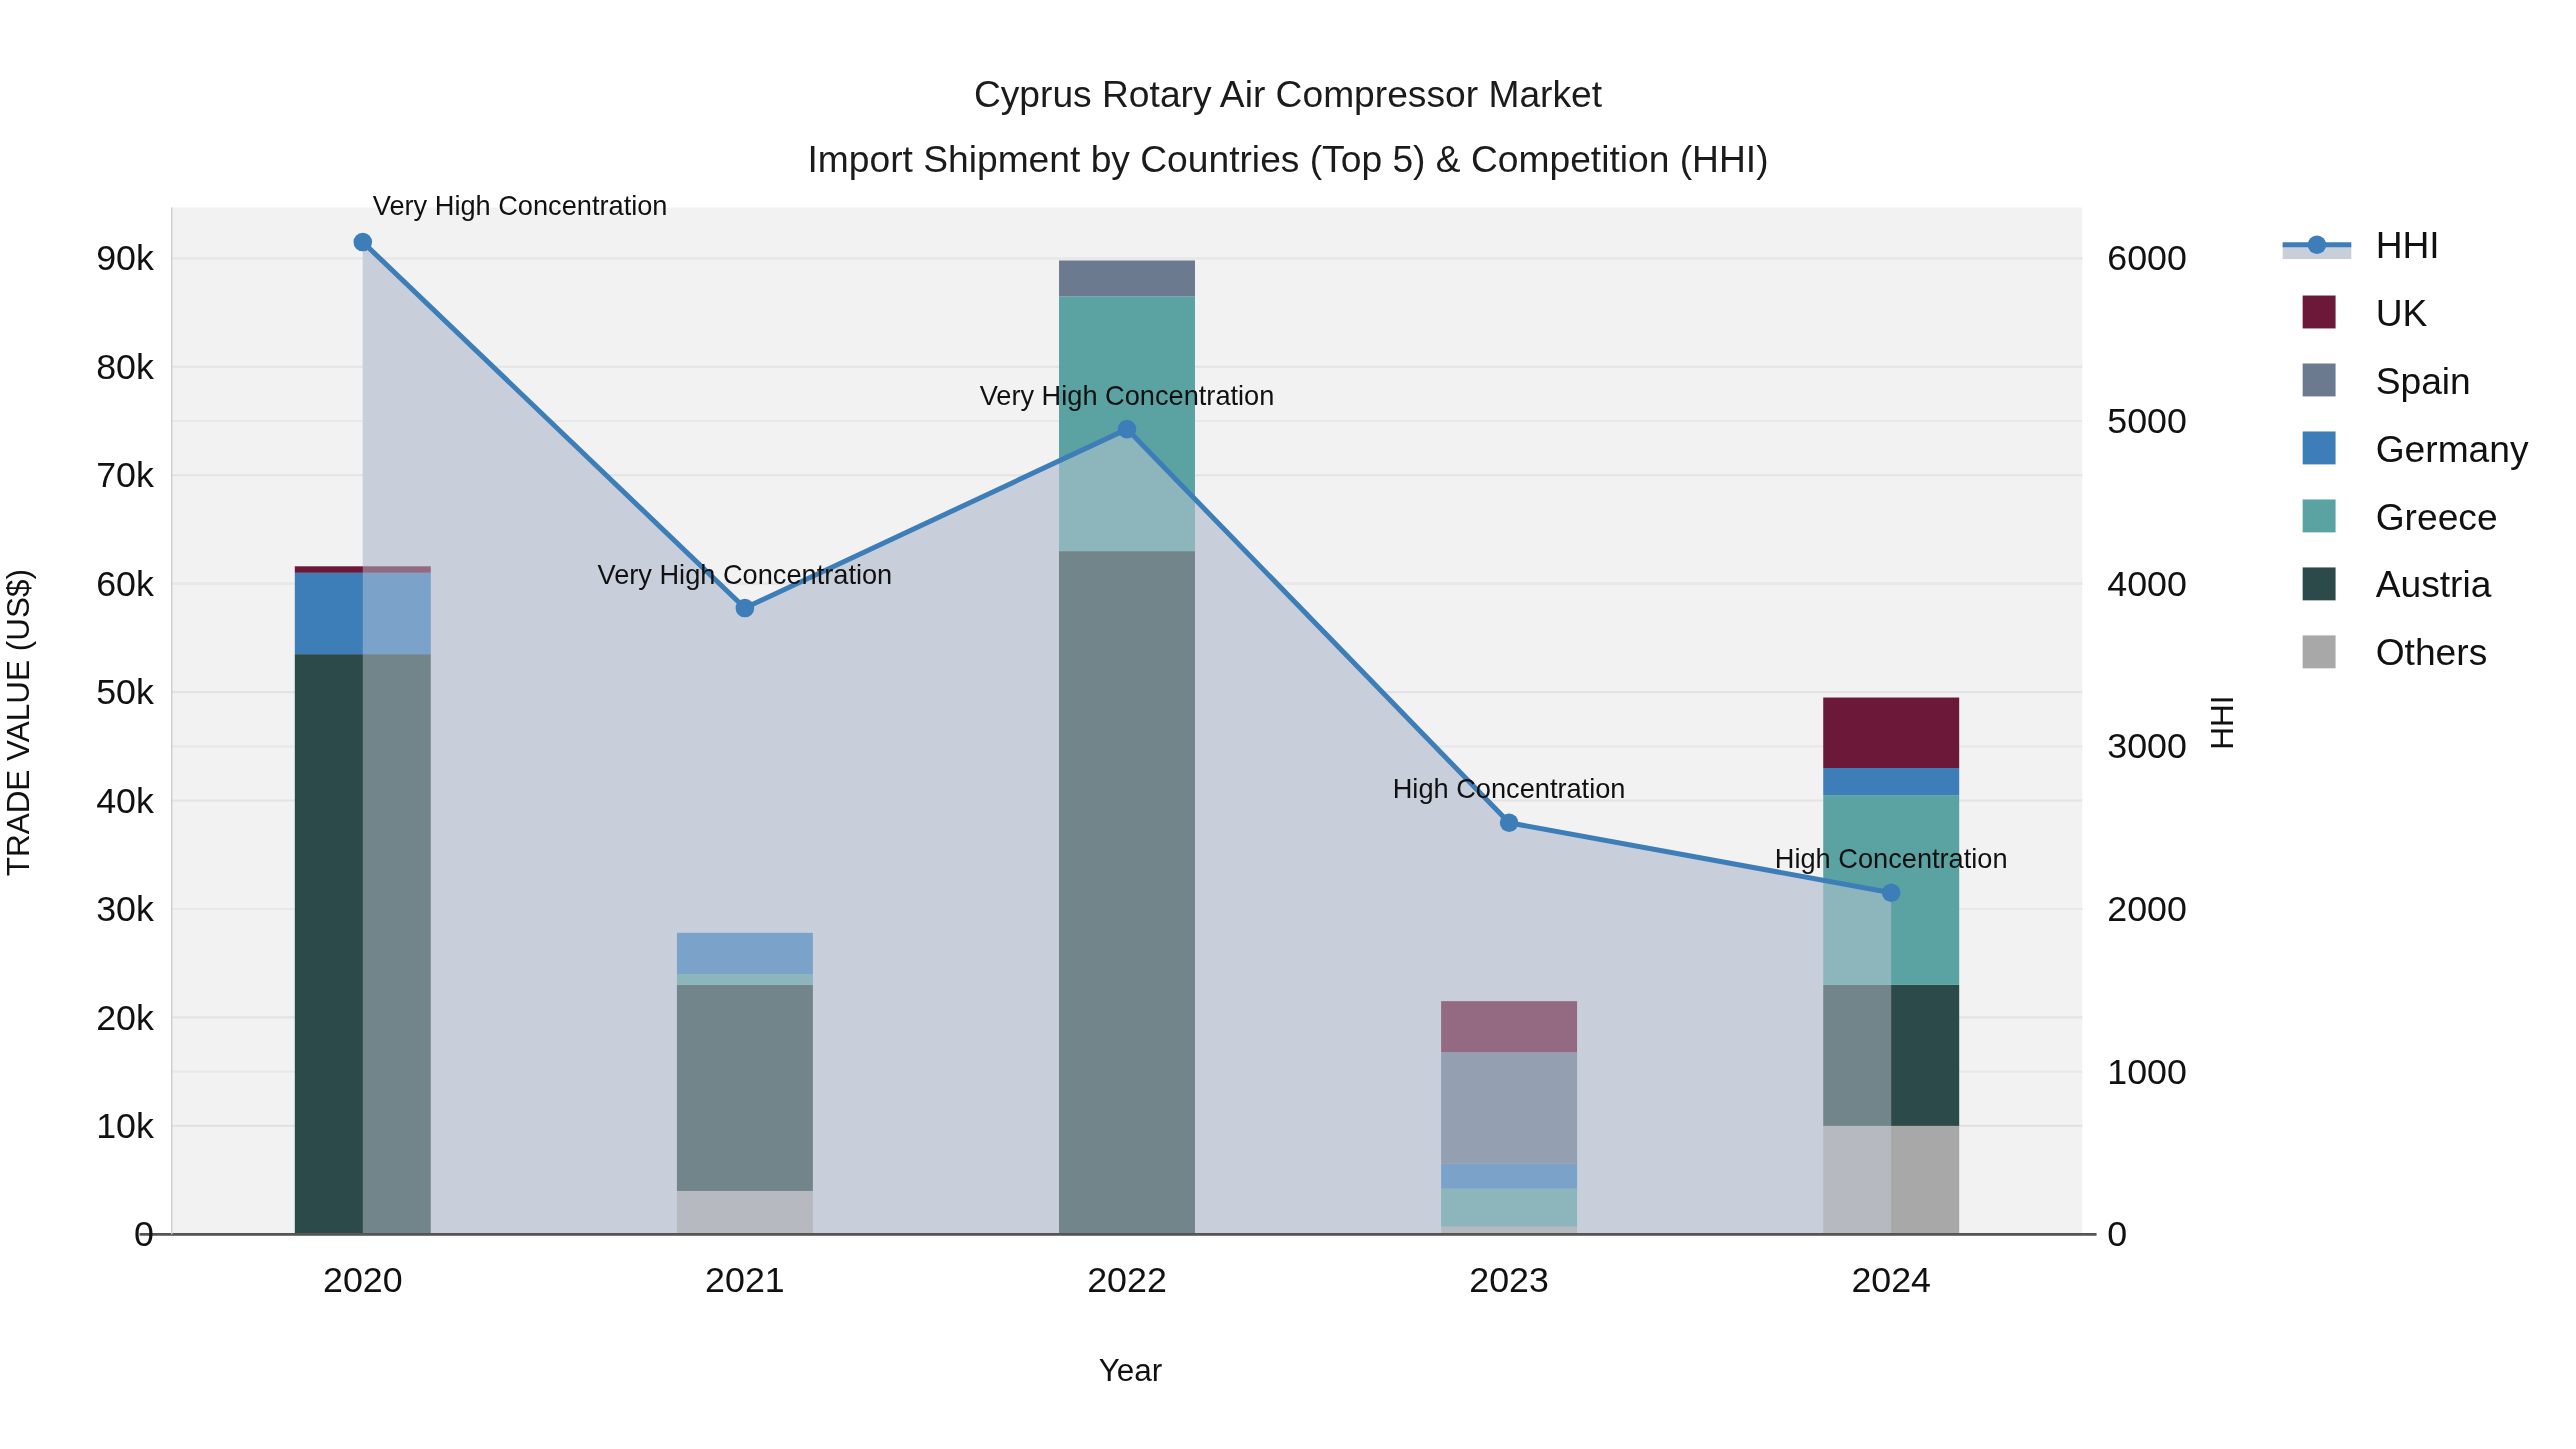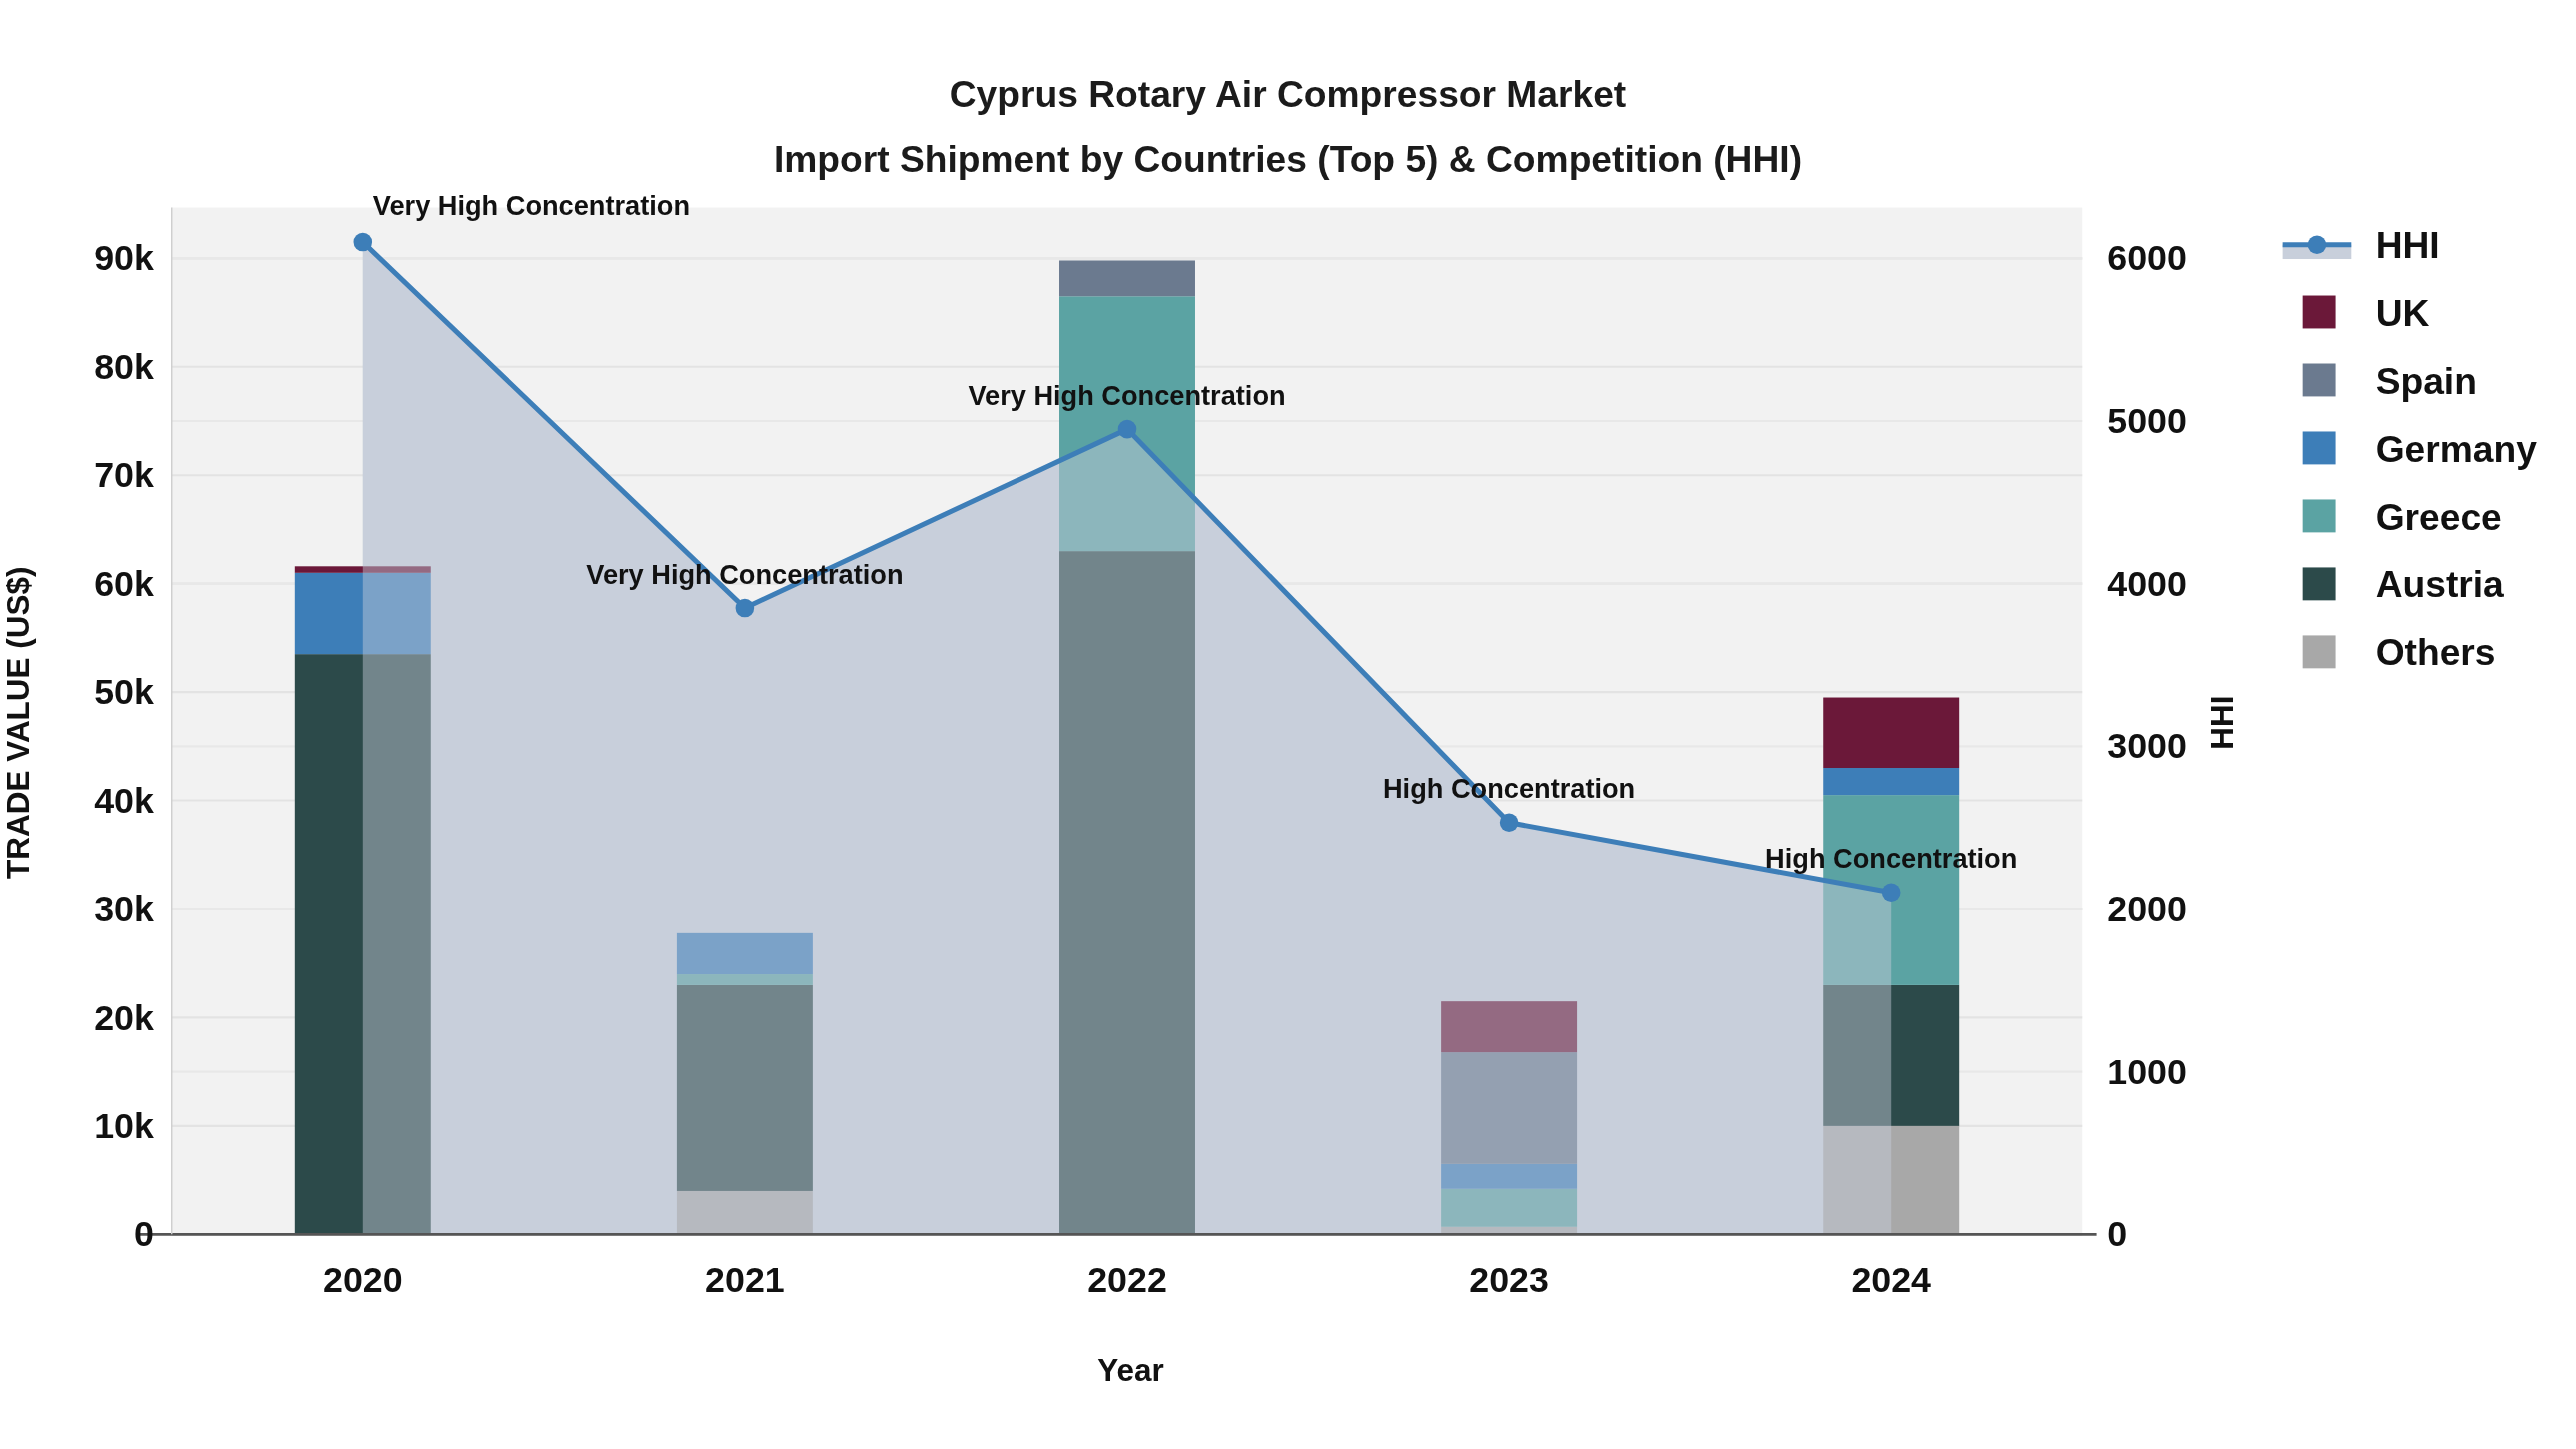--- a/index.html
+++ b/index.html
@@ -1,21 +1,21 @@
 <!DOCTYPE html>
 <html style="font-size:11.4px"><head>
 <meta charset="utf-8">
 <style>
   html,body{margin:0;padding:0;}
   body{
     width:2576px;height:1449px;background:#ffffff;
     font-family:"Liberation Sans","DejaVu Sans",sans-serif;
     overflow:hidden;
   }
-  #chart-root{position:relative;width:2576px;height:1449px;font-weight:bold;}
+  #chart-root{position:relative;width:2576px;height:1449px;}
   svg{display:block;}
   .title-text{font-size:52px;fill:#1b1b1b;}
   .axis-title{font-size:44px;fill:#111111;}
   .tick-text{font-size:50px;fill:#111111;}
   .annot-text{font-size:38px;fill:#111111;}
   .legend-text{font-size:52px;fill:#111111;}
 </style>
 </head>
 <body>
 

